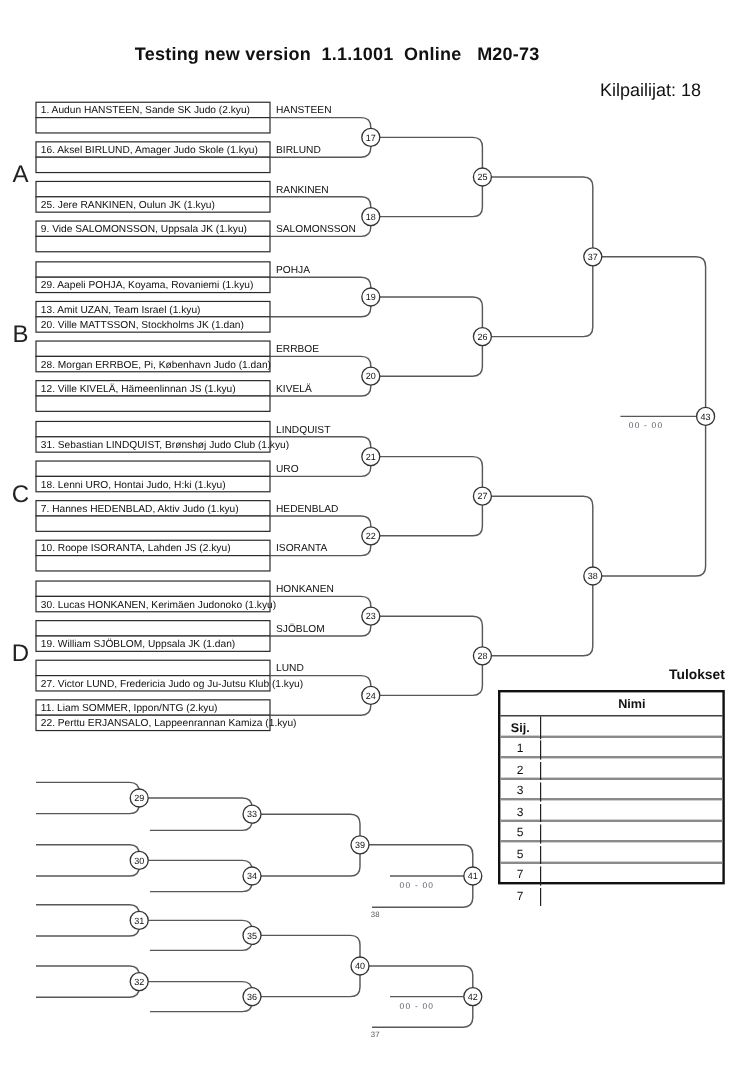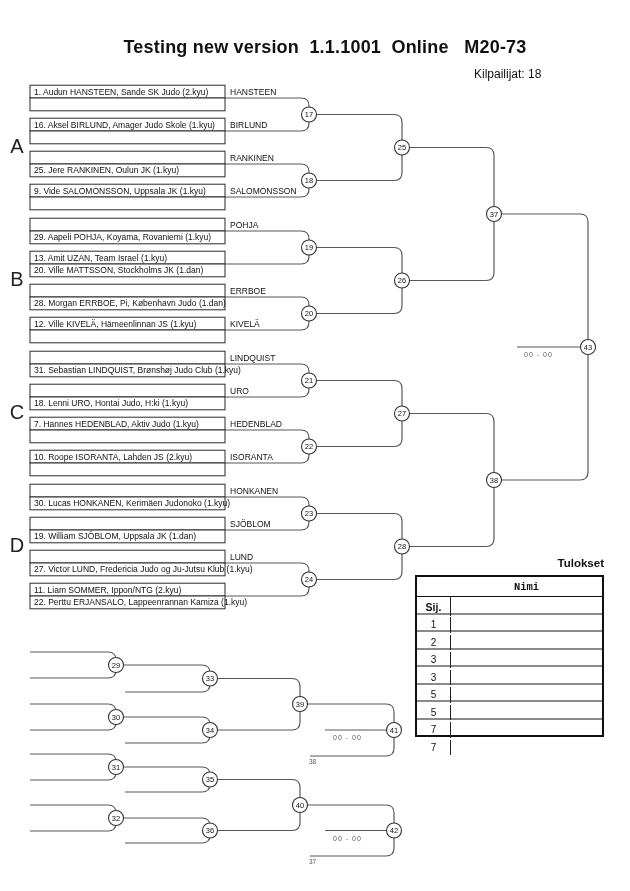--- a/index.html
+++ b/index.html
@@ -1,19 +1,19 @@
 <!DOCTYPE html>
 <html><head>
 <meta charset="utf-8">
 <style>
   html,body{margin:0;padding:0;background:#ffffff;}
   body{width:630px;height:891px;position:relative;font-family:"Liberation Sans",sans-serif;color:#111;}
   .page-title{position:absolute;top:37px;left:0;width:562px;text-align:center;
-    font-size:18px;font-weight:bold;white-space:pre;letter-spacing:.2px;margin-left:44px;}
-  .competitors{position:absolute;top:67px;left:474px;font-size:12px;}
+    font-size:15px;font-weight:bold;white-space:pre;letter-spacing:.2px;}
+  .competitors{position:absolute;top:67px;left:500px;font-size:15px;}
   .pool-letter{position:absolute;left:6px;width:22px;text-align:center;font-size:20px;color:#222;}
   #pool-a{top:135px;} #pool-b{top:268px;} #pool-c{top:401px;} #pool-d{top:534px;}
   svg{position:absolute;top:0;left:0;}
   svg text{font-family:"Liberation Sans",sans-serif;fill:#111;}
   .name-t{font-size:8.5px;}
   .label-t{font-size:8.5px;}
   .num-t{font-size:7.5px;text-anchor:middle;}
   .score-t{font-size:7px;fill:#5a5a66;letter-spacing:1px;}
   .feeder-t{font-size:6.5px;fill:#555;}
   .slot{fill:#fff;stroke:#2b2b2b;stroke-width:1;}
@@ -21,21 +21,21 @@
   .mcircle{fill:#fff;stroke:#333;stroke-width:1.1;}
   .results-title{position:absolute;left:415px;top:557px;width:189px;text-align:right;
     font-size:11.5px;font-weight:bold;}
   .results{position:absolute;left:415px;top:575px;width:189px;border:2px solid #111;
     box-sizing:border-box;background:#fff;}
   .res-header{display:flex;height:19px;border-bottom:1px solid #111;font-weight:bold;
     font-size:10.5px;align-items:center;}
   .res-row{display:flex;height:15.5px;border-top:2px solid #8a8a8a;align-items:center;font-size:10px;}
   .res-c1{width:33px;text-align:center;border-right:1px solid #222;height:100%;
     display:flex;align-items:center;justify-content:center;flex:none;margin-top:40px;}
-  .res-c2{flex:1;text-align:center;height:100%;display:flex;align-items:center;justify-content:center;font-family:Liberation Mono, monospace;}
+  .res-c2{flex:1;text-align:center;height:100%;display:flex;align-items:center;justify-content:center;}
 </style>
 </head>
 <body>
 
 <div class="page-title">Testing new version  1.1.1001  Online   M20-73</div>
 <div class="competitors">Kilpailijat: 18</div>
 
 <div class="pool-letter" id="pool-a">A</div>
 <div class="pool-letter" id="pool-b">B</div>
 <div class="pool-letter" id="pool-c">C</div>

